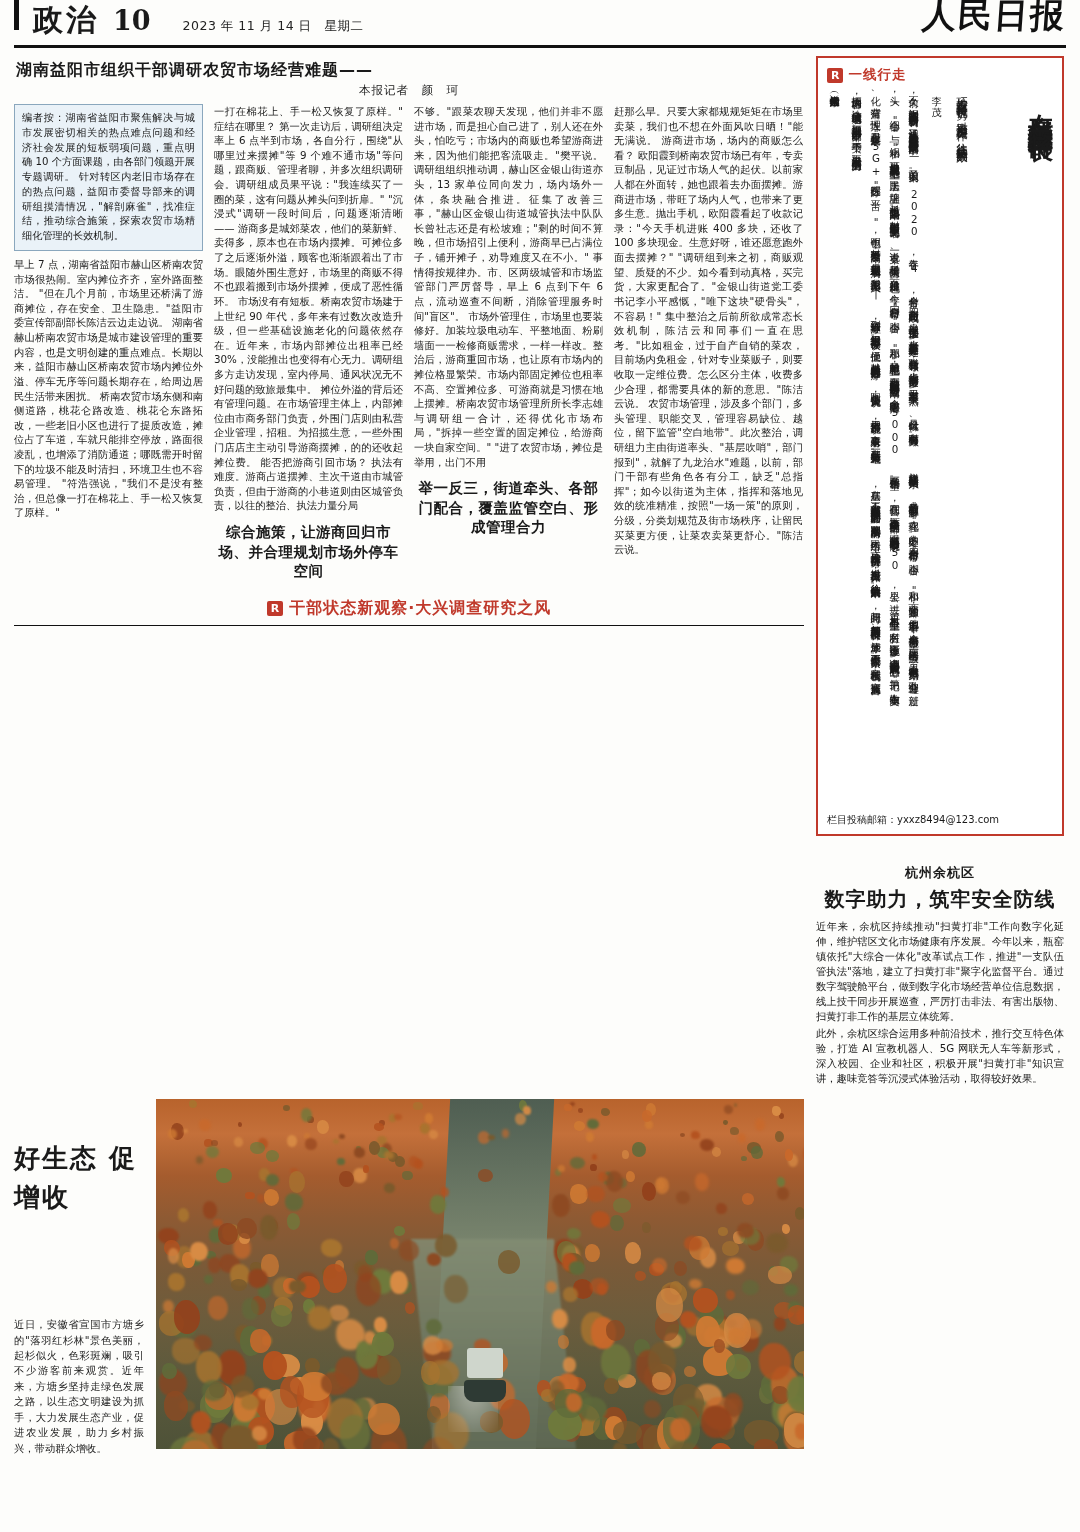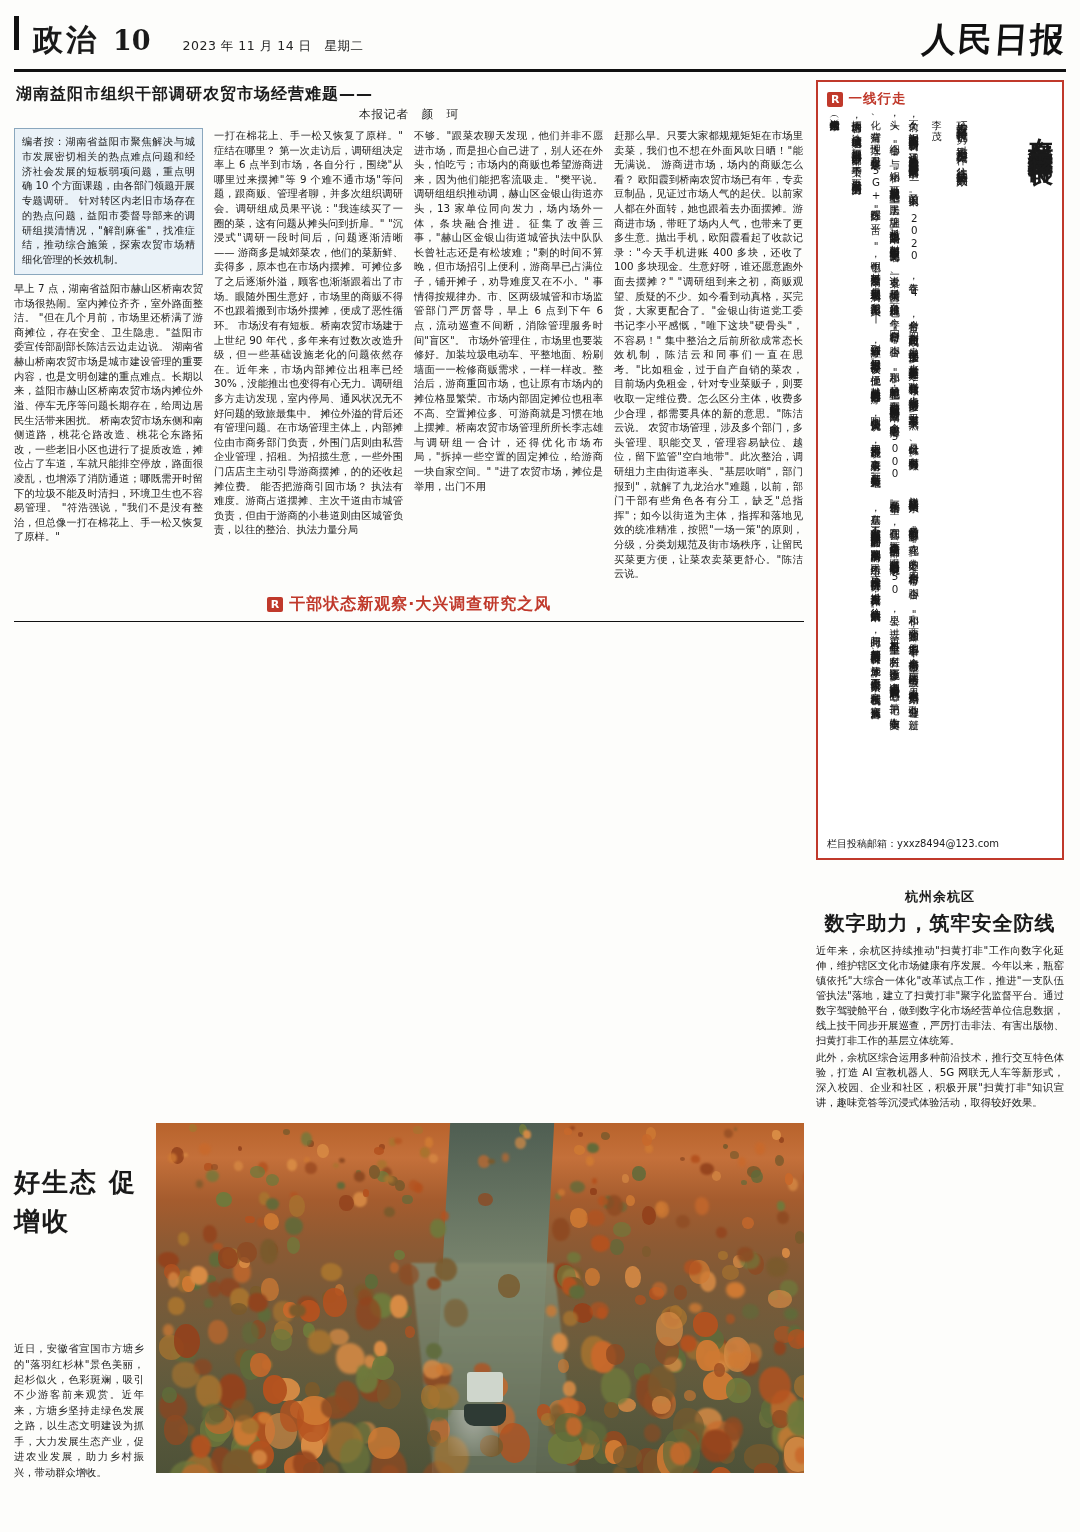--- a/index.html
+++ b/index.html
@@ -8,21 +8,21 @@
     width:1080px; height:1532px;
     background:#fdfdfb;
     font-family:"DejaVu Sans", sans-serif;
     color:#1a1a1a;
     overflow:hidden;
     position:relative;
   }
   .page { position:relative; width:1080px; height:1532px; padding:0 14px; }
 
   
-  .masthead { position:relative; height:72px; border-bottom:3px solid #111; display:flex; align-items:flex-end; }
+  .masthead { position:relative; height:48px; border-bottom:3px solid #111; display:flex; align-items:center; }
   .mh-left { display:flex; align-items:baseline; gap:10px; padding-bottom:8px; }
   .mh-bar { width:5px; height:34px; background:#111; margin-right:4px; }
   .mh-section { font-family:"DejaVu Serif", serif; font-weight:bold; font-size:30px; letter-spacing:3px; }
   .mh-pageno { font-family:"DejaVu Serif", serif; font-size:27px; font-weight:bold; margin-left:4px; }
   .mh-date { font-size:12.5px; color:#222; margin-left:22px; letter-spacing:0.5px; }
   .mh-logo {
     position:absolute; right:0; bottom:6px;
     font-family:"DejaVu Serif", serif; font-weight:bold;
     font-size:34px; letter-spacing:2px; color:#111;
     transform:skewX(-4deg);
@@ -162,27 +162,29 @@
         <div class="col">
           <div class="tx">一打在棉花上、手一松又恢复了原样。"
 症结在哪里？
 第一次走访后，调研组决定率上 6 点半到市场，各自分行，围绕"从哪里过来摆摊"等 9 个难不通市场"等问题，跟商贩、管理者聊，并多次组织调研会。调研组成员果平说："我连续买了一圈的菜，这有问题从摊头问到折扉。"
 "沉浸式"调研一段时间后，问题逐渐清晰——
 游商多是城郊菜农，他们的菜新鲜、卖得多，原本也在市场内摆摊。可摊位多了之后逐渐外溢，顾客也渐渐跟着出了市场。眼随外围生意好，市场里的商贩不得不也跟着搬到市场外摆摊，便成了恶性循环。
 市场没有有短板。桥南农贸市场建于上世纪 90 年代，多年来有过数次改造升级，但一些基础设施老化的问题依然存在。近年来，市场内部摊位出租率已经 30%，没能推出也变得有心无力。调研组多方走访发现，室内停局、通风状况无不好问题的致旅最集中。
 摊位外溢的背后还有管理问题。在市场管理主体上，内部摊位由市商务部门负责，外围门店则由私营企业管理，招租。为招揽生意，一些外围门店店主主动引导游商摆摊，的的还收起摊位费。
 能否把游商引回市场？
 执法有难度。游商占道摆摊、主次干道由市城管负责，但由于游商的小巷道则由区城管负责，以往的整治、执法力量分局</div>
+          <div class="subhead small">综合施策，让游商回归市场、并合理规划市场外停车空间</div>
         </div>
         <div class="col">
           <div class="tx">不够。"跟菜农聊天发现，他们并非不愿进市场，而是担心自己进了，别人还在外头，怕吃亏；市场内的商贩也希望游商进来，因为他们能把客流吸走。"樊平说。
 调研组组织推动调，赫山区金银山街道亦头，13 家单位同向发力，场内场外一体，条块融合推进。征集了改善三事，"赫山区金银山街道城管执法中队队长曾社志还是有松坡难；"剩的时间不算晚，但市场招引上便利，游商早已占满位子，铺开摊子，劝导难度又在不小。"
 事情得按规律办。市、区两级城管和市场监管部门严厉督导，早上 6 点到下午 6 点，流动巡查不间断，消除管理服务时间"盲区"。
 市场外管理住，市场里也要装修好。加装垃圾电动车、平整地面、粉刷墙面一一检修商贩需求，一样一样改。整治后，游商重回市场，也让原有市场内的摊位格显繁荣。市场内部固定摊位也租率不高、空置摊位多、可游商就是习惯在地上摆摊。桥南农贸市场管理所所长李志雄与调研组一合计，还得优化市场布局，"拆掉一些空置的固定摊位，给游商一块自家空间。"
 "进了农贸市场，摊位是举用，出门不用</div>
+          <div class="subhead small">举一反三，街道牵头、各部门配合，覆盖监管空白、形成管理合力</div>
         </div>
         <div class="col">
           <div class="tx">赶那么早。只要大家都规规矩矩在市场里卖菜，我们也不想在外面风吹日晒！"能无满说。
 游商进市场，场内的商贩怎么看？
 欧阳霞到桥南农贸市场已有年，专卖豆制品，见证过市场人气的起伏。以前家人都在外面转，她也跟着去办面摆摊。游商进市场，带旺了场内人气，也带来了更多生意。抛出手机，欧阳霞看起了收款记录："今天手机进账 400 多块，还收了 100 多块现金。生意好呀，谁还愿意跑外面去摆摊？"
 "调研组到来之初，商贩观望、质疑的不少。如今看到动真格，买完货，大家更配合了。"金银山街道党工委书记李小平感慨，"唯下这块"硬骨头"，不容易！"
 集中整治之后前所欲成常态长效机制，陈洁云和同事们一直在思考。"比如租金，过于自产自销的菜农，目前场内免租金，针对专业菜贩子，则要收取一定维位费。怎么区分主体，收费多少合理，都需要具体的新的意思。"陈洁云说。
 农贸市场管理，涉及多个部门，多头管理、职能交叉，管理容易缺位、越位，留下监管"空白地带"。此次整治，调研组力主由街道率头、"基层吹哨"，部门报到"，就解了九龙治水"难题，以前，部门干部有些角色各有分工，缺乏"总指挥"；如今以街道为主体，指挥和落地见效的统准精准，按照"一场一策"的原则，分级，分类划规范及街市场秩序，让留民买菜更方便，让菜农卖菜更舒心。"陈洁云说。</div>
         </div>
       </div>

